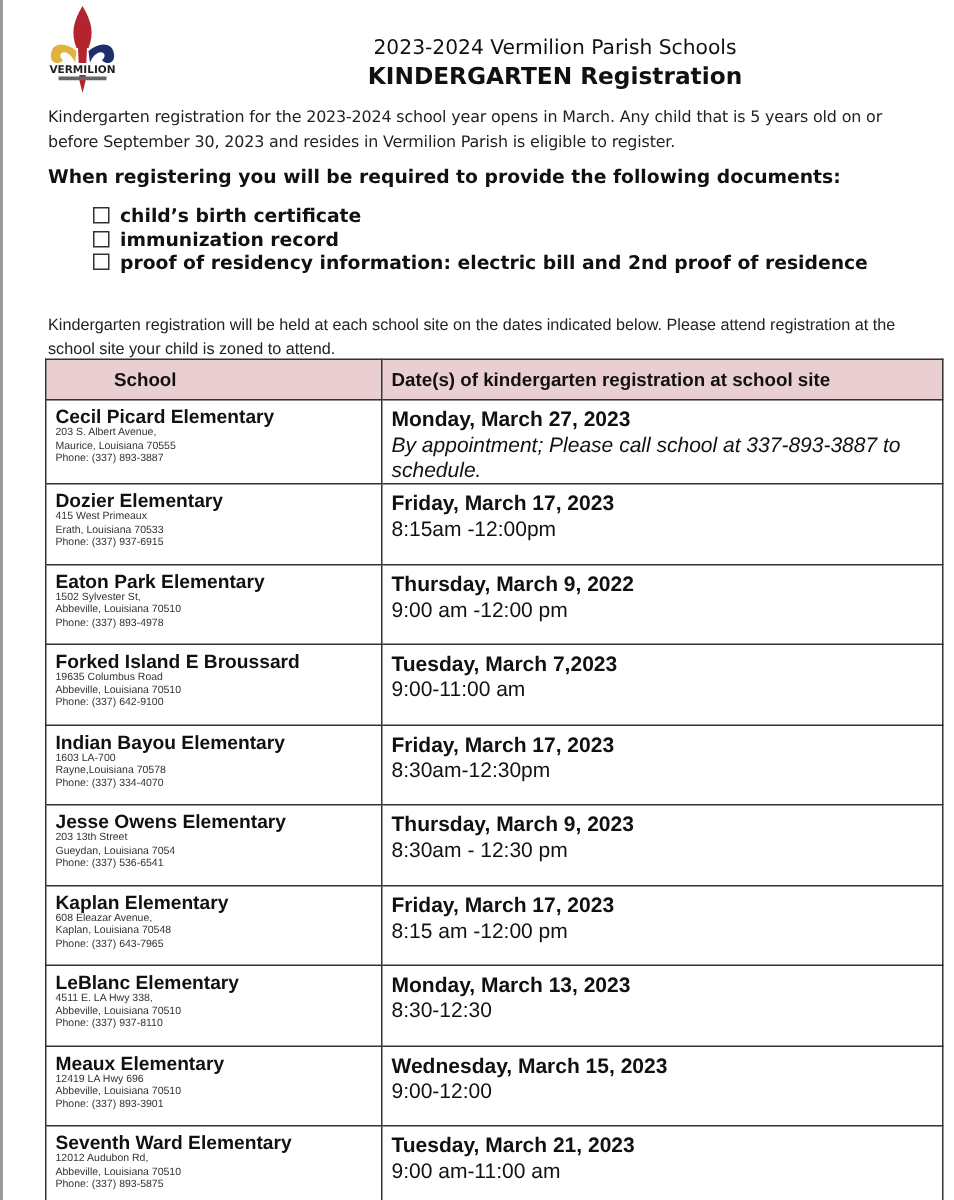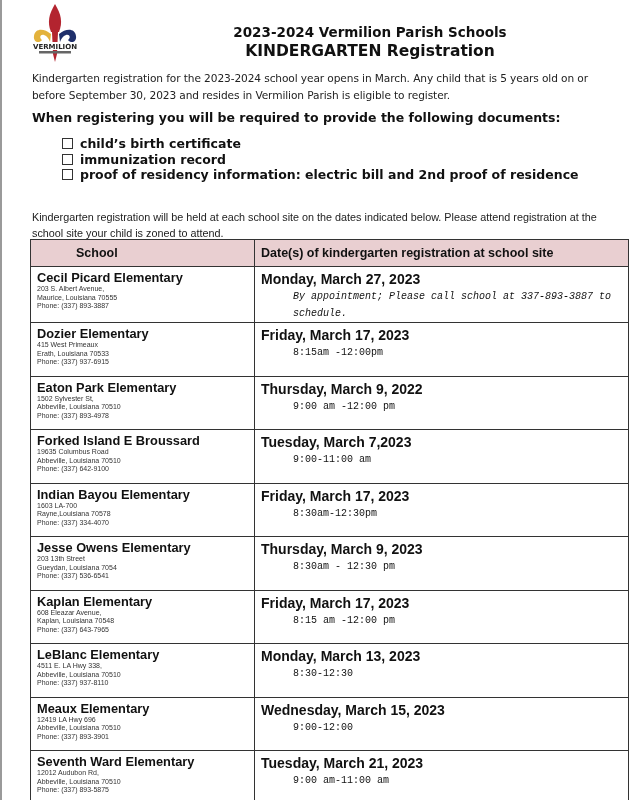--- a/index.html
+++ b/index.html
@@ -1,36 +1,36 @@
 <!DOCTYPE html>
 <html><head>
 <meta charset="utf-8">
 <style>
   html, body { margin: 0; padding: 0; background: #ffffff; }
   body { width: 636px; height: 800px; position: relative; overflow: hidden; font-family: "DejaVu Sans", sans-serif; color: #111; }
   .page-border { position: absolute; left: 0; top: 0; width: 2px; height: 800px; background: #9a9a9a; }
   .logo { position: absolute; left: 30px; top: 2px; width: 50px; height: 62px; }
   .title-block { position: absolute; left: 150px; top: 24px; width: 440px; text-align: center; }
-  .title-1 { font-family: "DejaVu Sans", sans-serif; font-weight: bold; font-size: 13.5px; line-height: 17px; }
+  .title-1 { font-family: "DejaVu Sans", sans-serif; font-weight: normal; font-size: 13.5px; line-height: 17px; }
   .title-2 { font-family: "DejaVu Sans", sans-serif; font-weight: bold; font-size: 15.5px; line-height: 20px; }
   .intro { position: absolute; left: 32px; top: 70px; width: 590px; font-family: "DejaVu Sans", sans-serif; font-size: 10.6px; line-height: 17px; color: #222; letter-spacing: -0.1px; }
   .docs-heading { position: absolute; left: 32px; top: 110px; font-family: "DejaVu Sans", sans-serif; font-weight: bold; font-size: 12.5px; }
   .docs-list { position: absolute; left: 62px; top: 136px; margin: 0; padding: 0; list-style: none; text-align: right; }
   .docs-list li { font-family: "DejaVu Sans", sans-serif; font-weight: bold; font-size: 12.5px; line-height: 15.5px; display: flex; align-items: center; }
   .checkbox { display: inline-block; width: 9px; height: 9px; border: 1px solid #333; margin-right: 7px; flex: none; background: #fff; }
   .note { position: absolute; left: 32px; top: 210px; width: 590px; font-family: "Liberation Sans", sans-serif; font-size: 10.8px; line-height: 15.5px; color: #222; }
   table { position: absolute; left: 30px; top: 239px; width: 599px; border-collapse: collapse; }
   th, td { border: 1.5px solid #333; vertical-align: top; text-align: left; }
   th { background: #e9cfd1; font-family: "Liberation Sans", sans-serif; font-weight: bold; font-size: 12.5px; height: 26px; padding: 0 6px; vertical-align: middle; }
   th.col-school { width: 172px; padding-left: 45px; }
   td { height: 49.5px; padding: 3px 6px 0 6px; }
   .school-name { font-family: "Liberation Sans", sans-serif; font-weight: bold; font-size: 12.8px; line-height: 15px; }
   .school-addr { font-family: "Liberation Sans", sans-serif; font-size: 7px; line-height: 8.5px; color: #333; }
   .reg-date { font-family: "Liberation Sans", sans-serif; font-weight: bold; font-size: 14px; line-height: 17px; margin-top: 1px; }
-  .reg-time { font-family: Liberation Mono, monospace; font-size: 10px; line-height: 17px; margin-left: 32px; }
+  .reg-time { font-family: Liberation Sans, sans-serif; font-size: 14px; line-height: 17px; }
   .reg-time.italic { font-style: italic; }
 </style>
 </head>
 <body>
 
 <div class="page-border"></div>
 
 <div class="logo">
   <svg width="50" height="62" viewBox="0 0 50 62">
     <path d="M25 2 C31 12 33 20 29 30 L21 30 C17 20 19 12 25 2 Z" fill="#b3242f"></path>

